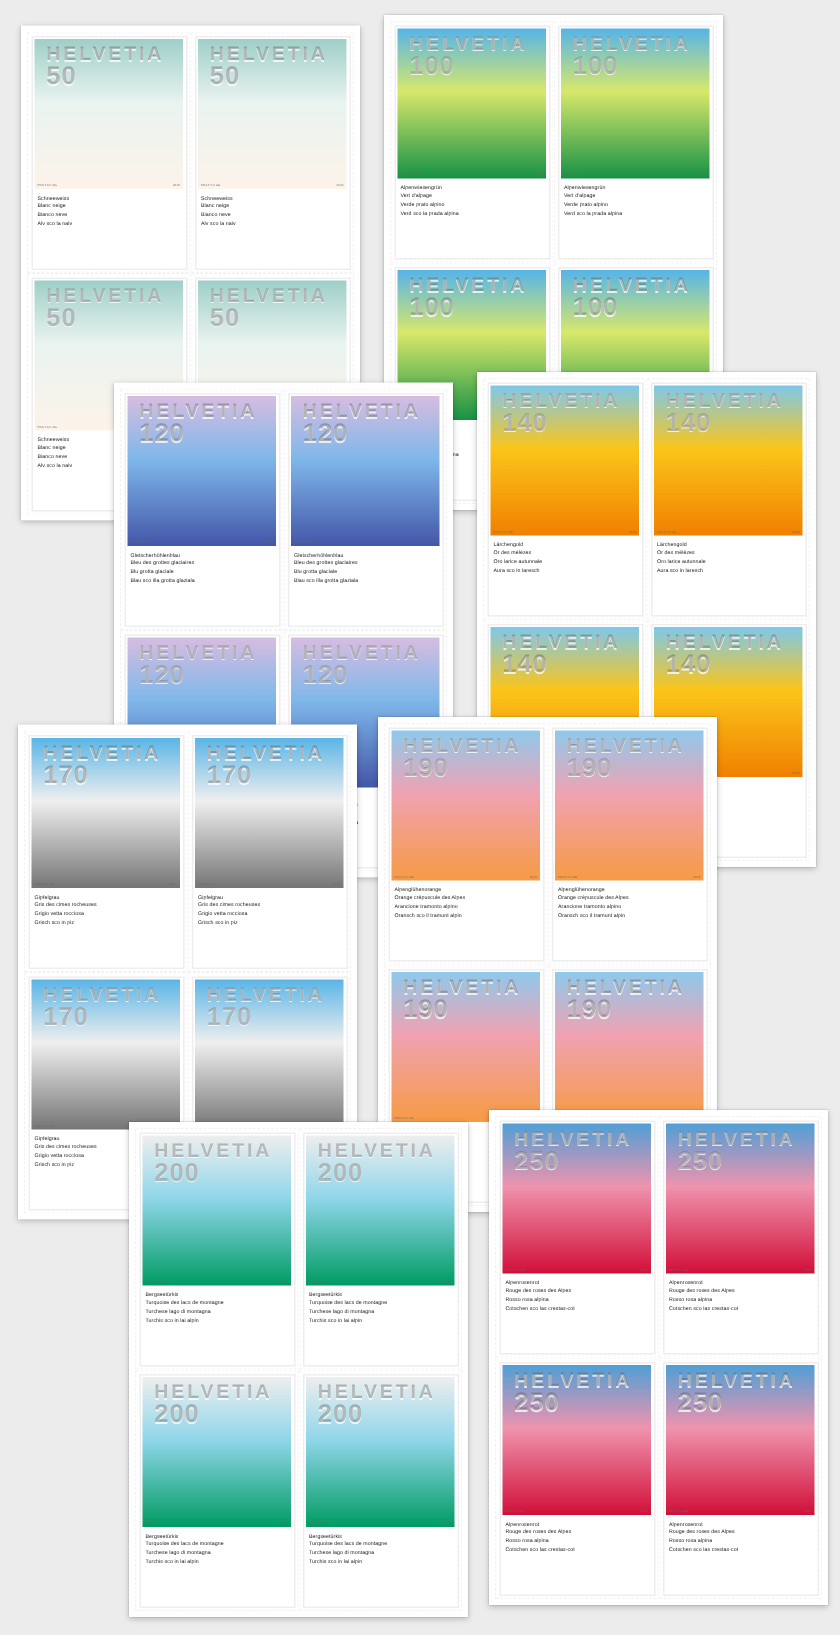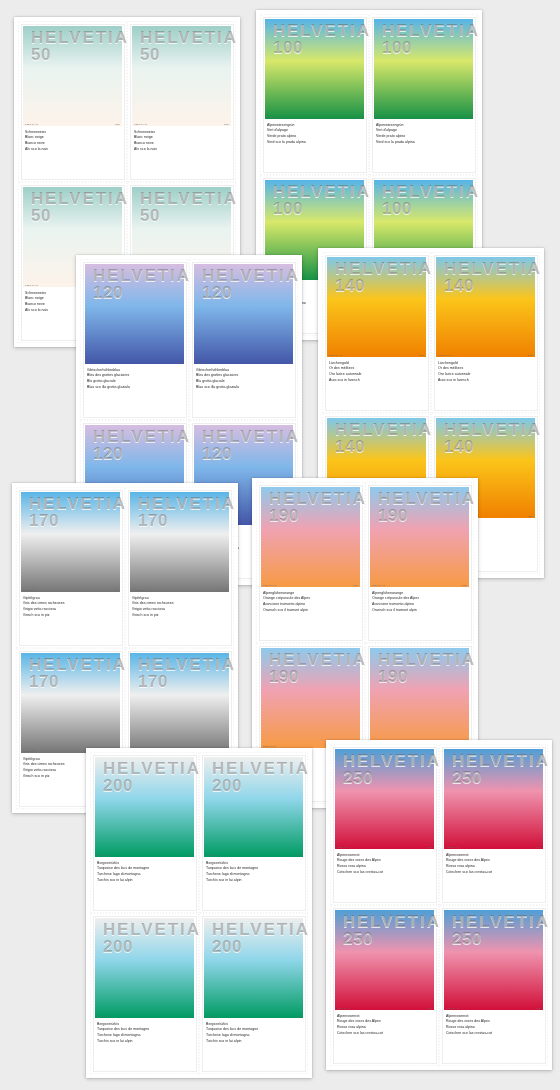--- a/index.html
+++ b/index.html
@@ -67,21 +67,21 @@
   .art-grad{position:absolute;inset:0;}
   .heading{
     position:absolute;
     left:8%;
     top:4%;
     z-index:2;
     line-height:.96;
     color:rgba(255,255,255,.0);
   }
   .helv{
-    font-size:17px;
+    font-size:13px;
     font-weight:700;
     letter-spacing:1.9px;
     color:rgba(90,90,90,.40);
     text-shadow:0 1px 0 rgba(255,255,255,.75);
     mix-blend-mode:overlay;
     white-space:nowrap;
   }
   .value{
     font-size:17px;
     font-weight:700;

